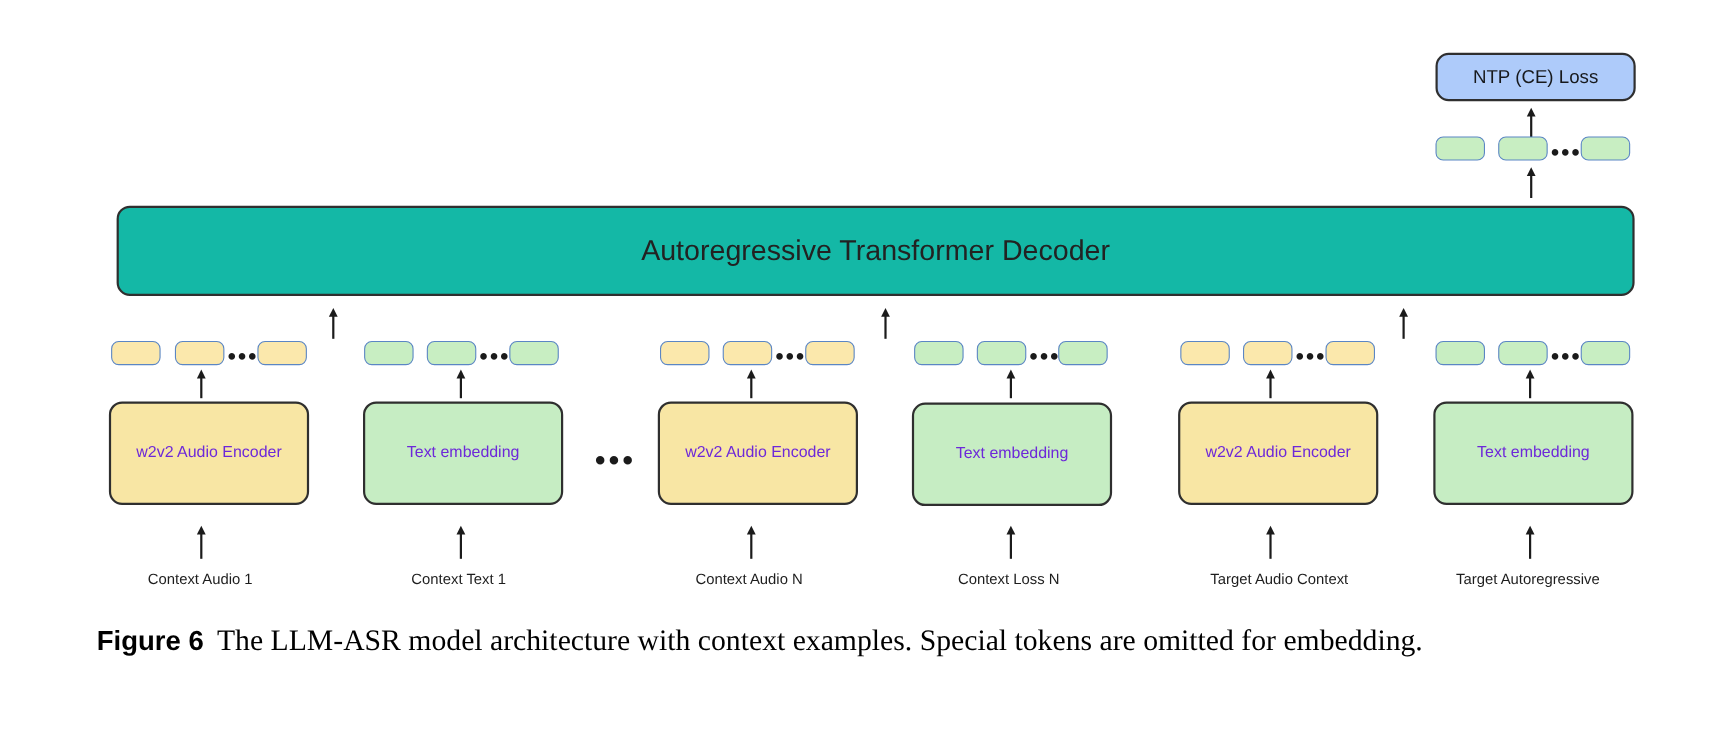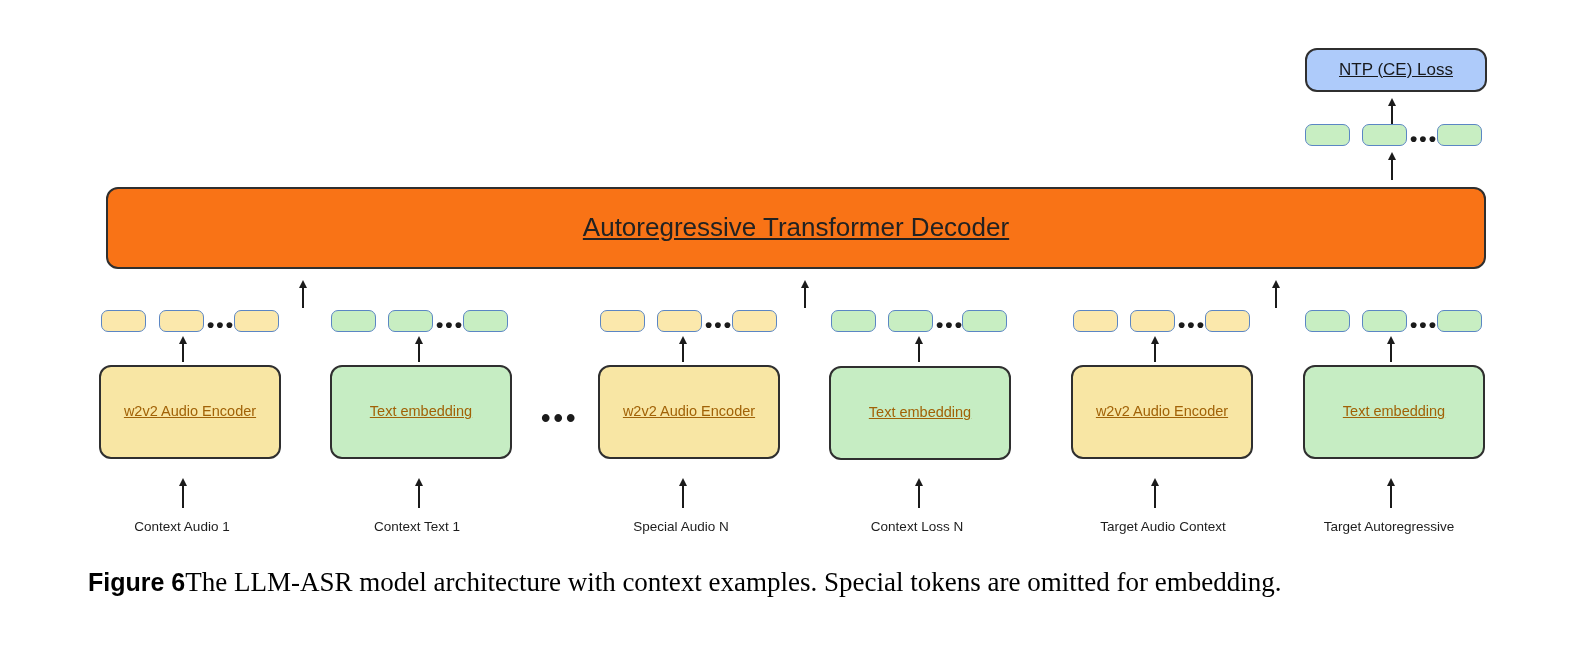--- a/index.html
+++ b/index.html
@@ -23,48 +23,47 @@
   
   .node {
     position: absolute;
     box-sizing: border-box;
     display: flex;
     align-items: center;
     justify-content: center;
     text-align: center;
     color: #1a1a1a;
     line-height: 1.2;
-    text-decoration: underline;
   }
   .big-box {
     border: 2px solid #2f2f2f;
     border-radius: 12px;
   }
   .loss-box {
     background: #aecbfa;
     border: 2px solid #2f2f2f;
     border-radius: 12px;
     font-size: 17px;
     color: #17191c;
   }
   .transformer-box {
-    background: #f97316;
+    background: #14b8a6;
     font-size: 26px;
     color: #222222;
     align-items: center;
   }
   .encoder-audio {
     background: #f8e6a4;
   }
   .encoder-text {
     background: #c6edc3;
   }
   .encoder-box {
     font-size: 14.5px;
-    color: #a16207;
+    color: #6d28d9;
   }
   
   .token {
     position: absolute;
     box-sizing: border-box;
     border: 1.6px solid #5b86c4;
     border-radius: 7px;
     height: 22px;
     width: 45px;
   }
@@ -128,20 +127,21 @@
     width: 1400px;
     font-family: "Liberation Serif", serif;
     font-size: 27px;
     color: #000000;
     white-space: nowrap;
   }
   .caption .figlabel {
     font-family: "Liberation Sans", sans-serif;
     font-weight: bold;
     font-size: 25px;
+    margin-right: 12px;
   }
 </style>
 </head>
 <body>
 
 <div id="figure-canvas">
 
   <div class="node loss-box" style="left:1305px; top:48px; width:182px; height:44px;">
     <span>NTP (CE) Loss</span>
   </div>
@@ -222,21 +222,21 @@
     <div class="head"></div>
       <div class="shaft"></div>
   </div>
   <div class="node big-box encoder-box encoder-audio" style="left:598px; top:365px; width:182px; height:94px;">
     <span>w2v2 Audio Encoder</span>
   </div>
   <div class="arrow" style="left:676px; top:478px; height:30px;">
     <div class="head"></div>
       <div class="shaft"></div>
   </div>
-  <div class="input-label" style="left:681px; top:519px;">Special Audio N</div>
+  <div class="input-label" style="left:681px; top:519px;">Context Audio N</div>
 
   <div class="token text" style="left:831px; top:310px;"></div>
   <div class="token text" style="left:888px; top:310px;"></div>
   <div class="ellipsis" style="left:936px; top:314px;">•••</div>
   <div class="token text" style="left:962px; top:310px;"></div>
   <div class="arrow" style="left:912px; top:336px; height:26px;">
     <div class="head"></div>
       <div class="shaft"></div>
   </div>
   <div class="node big-box encoder-box encoder-text" style="left:829px; top:366px; width:182px; height:94px;">

